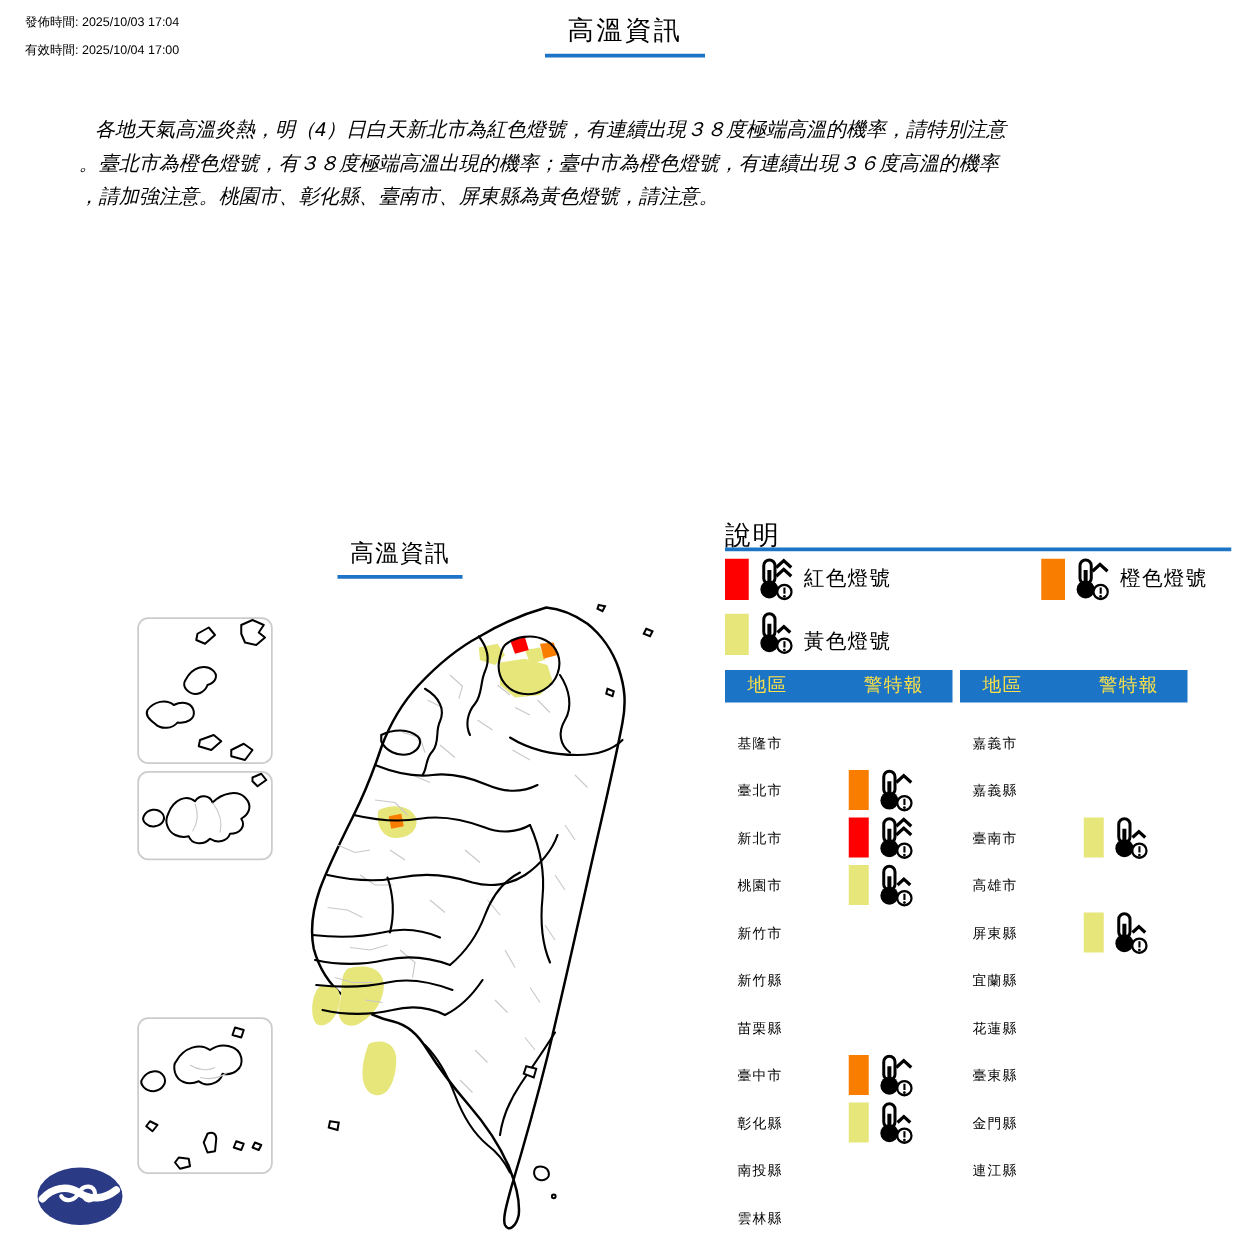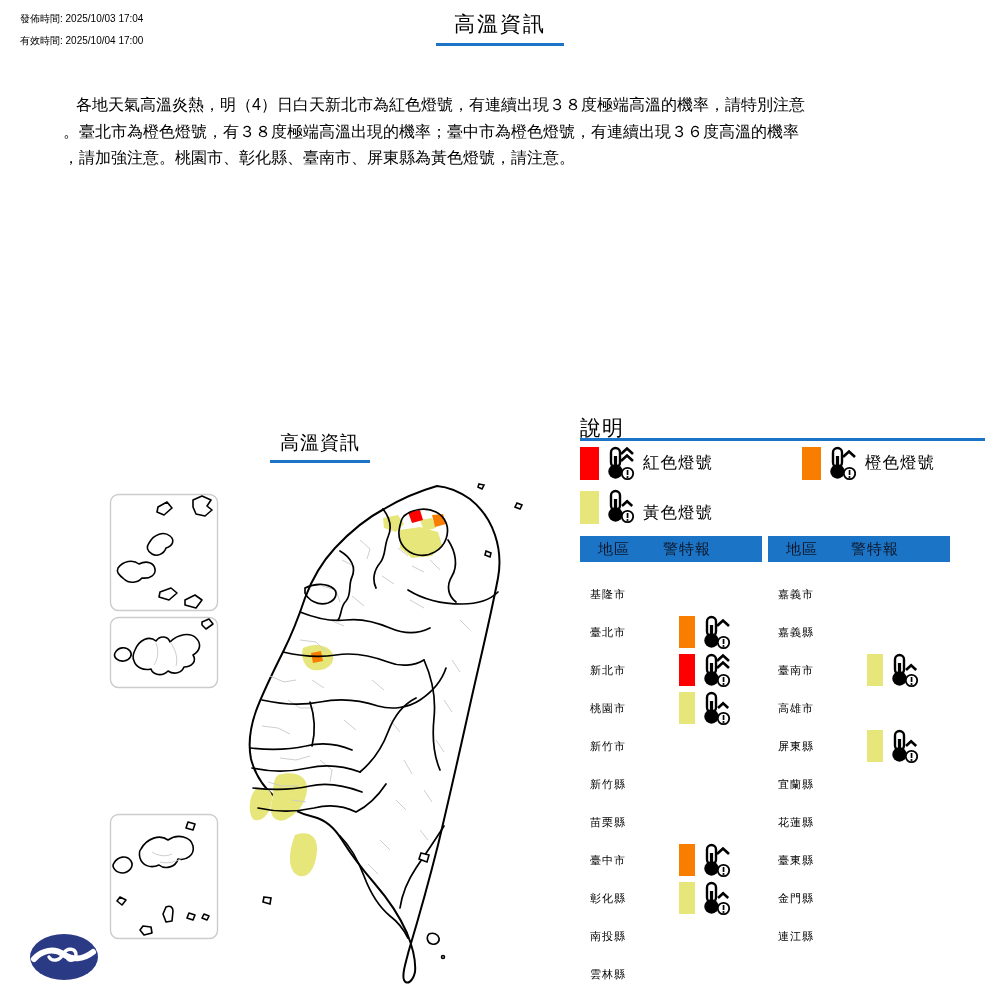--- a/index.html
+++ b/index.html
@@ -5,39 +5,39 @@
   html,body{margin:0;padding:0;background:#fff;}
   body{width:1000px;height:1000px;position:relative;overflow:hidden;
        font-family:"Liberation Sans",sans-serif;color:#000;}
   .meta{position:absolute;left:20px;top:8px;font-size:10px;line-height:21.5px;}
   .page-title{position:absolute;left:50%;top:10px;transform:translateX(-50%);
        font-size:21px;letter-spacing:2px;padding:0 18px 5px 18px;
        border-bottom:3px solid var(--blue);}
   .body-text{position:absolute;left:63px;top:66px;width:870px;font-size:16px;
        line-height:26.3px;white-space:pre-line;}
   .body-text p{margin:0;}
-  .body-text p.p1{text-indent:13px;}
+  .body-text p.p1{text-indent:13px;font-style:italic;}
   .map-title{position:absolute;left:270px;top:430px;width:100px;text-align:center;
        font-size:19px;letter-spacing:1px;padding-bottom:4px;
        border-bottom:3px solid var(--blue);}
   svg.map{position:absolute;left:100px;top:420px;width:475px;height:585px;}
   svg.logo{position:absolute;left:27px;top:931px;}
   .legend-heading{position:absolute;left:580px;top:414px;font-size:21px;letter-spacing:1px;}
   .legend-rule{position:absolute;left:580px;top:438px;width:405px;height:3px;background:var(--blue);}
   .litem{position:absolute;display:flex;align-items:center;height:34px;}
   .li-0{left:580px;top:446px;font-family:Liberation Mono, monospace;}
-  .li-1{left:761px;top:446px;padding-left:41px;}
+  .li-1{left:792px;top:446px;padding-left:41px;}
   .li-2{left:580px;top:490px;align-items:flex-end;}
   .lswatch{width:19px;height:33px;display:inline-block;}
   .licon{margin-left:4px;display:inline-block;line-height:0;}
   .llabel{margin-left:8px;font-size:16.5px;letter-spacing:1px;}
   .wtable{position:absolute;top:536px;width:182px;}
   .t0{left:580px;} .t1{left:768px;}
-  .thead{height:26px;line-height:26px;background:var(--blue);color:#0f172a;font-size:15px;
-       display:flex;}
+  .thead{height:26px;line-height:26px;background:var(--blue);color:#fde047;font-size:15px;
+       display:flex;gap:28px;}
   .thead .h1{margin-left:18px;letter-spacing:1px;}
   .thead .h2{margin-left:33px;letter-spacing:1px;}
   .tbody{margin-top:13px;}
   .trow{height:38px;position:relative;display:flex;align-items:center;}
   .region{padding-left:10px;font-size:11px;letter-spacing:1px;}
   .swatch{position:absolute;left:99px;top:3px;width:16px;height:32px;}
   .ticon{position:absolute;left:119px;top:1px;line-height:0;}
   .isle{fill:#fff;stroke:#000;stroke-width:2;}
   .cnty{fill:none;stroke:#000;stroke-width:1.7;stroke-linecap:round;}
   .twn{fill:none;stroke:#c8c8c8;stroke-width:0.9;}

